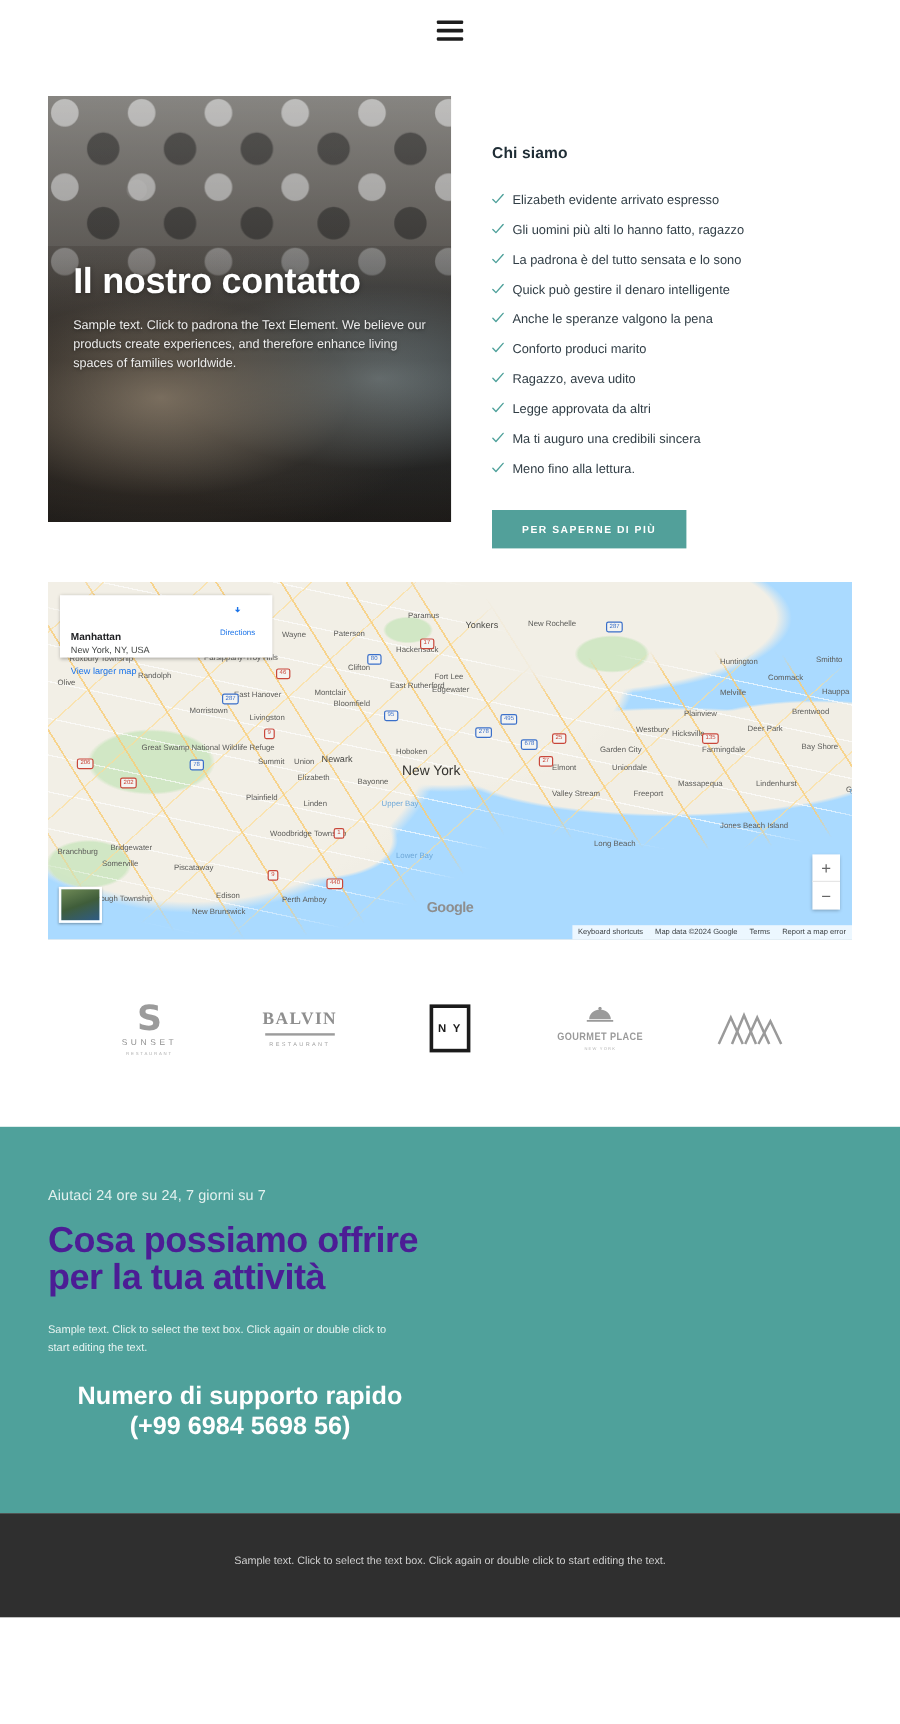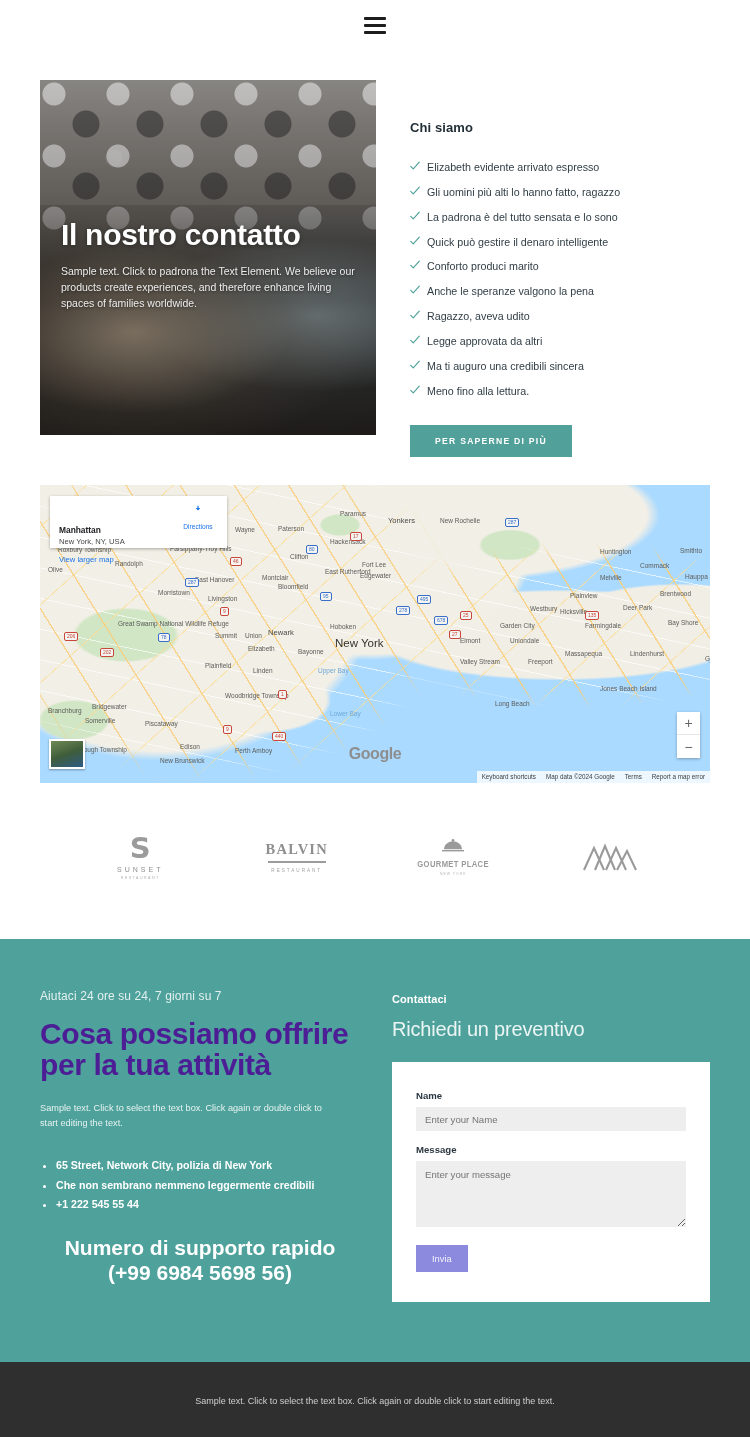--- a/index.html
+++ b/index.html
@@ -302,21 +302,21 @@
     box-shadow: 0 1px 2px rgba(0,0,0,.35);
     background: linear-gradient(160deg, #6f8a56 0%, #3f5d3a 50%, #2e5b86 100%);
     z-index: 6;
     cursor: pointer;
   }
   .map-google {
     position: absolute;
     left: 50%;
     transform: translateX(-50%);
     bottom: 20px;
-    font-size: 16px;
+    font-size: 12px;
     font-weight: 700;
     color: #8e8e8e;
     letter-spacing: -.4px;
     z-index: 5;
   }
   .map-attrib {
     position: absolute;
     right: 0;
     bottom: 0;
     display: flex;
@@ -586,29 +586,29 @@
             </svg>
           </span>
           <span>Quick può gestire il denaro intelligente</span>
         </li>
         <li>
           <span class="check-ico">
             <svg width="10" height="10" viewBox="0 0 14 14">
               <path d="M1 7.4 L4.6 11 L13 1.6" fill="none" stroke="#4fa19b" stroke-width="1.6" stroke-linecap="round" stroke-linejoin="round"></path>
             </svg>
           </span>
+          <span>Anche le speranze valgono la pena</span>
+        </li>
+        <li>
+          <span class="check-ico">
+            <svg width="10" height="10" viewBox="0 0 14 14">
+              <path d="M1 7.4 L4.6 11 L13 1.6" fill="none" stroke="#4fa19b" stroke-width="1.6" stroke-linecap="round" stroke-linejoin="round"></path>
+            </svg>
+          </span>
           <span>Conforto produci marito</span>
-        </li>
-        <li>
-          <span class="check-ico">
-            <svg width="10" height="10" viewBox="0 0 14 14">
-              <path d="M1 7.4 L4.6 11 L13 1.6" fill="none" stroke="#4fa19b" stroke-width="1.6" stroke-linecap="round" stroke-linejoin="round"></path>
-            </svg>
-          </span>
-          <span>Anche le speranze valgono la pena</span>
         </li>
         <li>
           <span class="check-ico">
             <svg width="10" height="10" viewBox="0 0 14 14">
               <path d="M1 7.4 L4.6 11 L13 1.6" fill="none" stroke="#4fa19b" stroke-width="1.6" stroke-linecap="round" stroke-linejoin="round"></path>
             </svg>
           </span>
           <span>Ragazzo, aveva udito</span>
         </li>
         <li>
@@ -769,20 +769,25 @@
     <div class="logo-s-name">SUNSET</div>
     <div class="logo-s-sub">RESTAURANT</div>
   </div>
 
   <div class="logo-cell">
     <div class="logo-balvin-name">BALVIN</div>
     <div class="logo-rule"></div>
     <div class="logo-balvin-sub">RESTAURANT</div>
   </div>
 
+  <div class="logo-cell">
+    <div class="logo-ny">
+      <span class="logo-ny-inner">N Y</span>
+    </div>
+  </div>
 
   <div class="logo-cell">
     <svg width="26" height="13" viewBox="0 0 26 13" style="margin-bottom:7px">
       <path d="M2 11h22v1.4H2z" fill="#9a9a9a"></path>
       <path d="M13 2.2c-5 0-9 3.7-9 8.1h18c0-4.4-4-8.1-9-8.1z" fill="#9a9a9a"></path>
       <circle cx="13" cy="1.4" r="1.4" fill="#9a9a9a"></circle>
     </svg>
     <div class="logo-gp-name">GOURMET PLACE</div>
     <div class="logo-gp-sub">NEW YORK</div>
   </div>
@@ -799,43 +804,22 @@
   </div>
 
 </section>
 
 <section class="cta">
 
   <div class="cta-left">
     <div class="cta-eyebrow">Aiutaci 24 ore su 24, 7 giorni su 7</div>
     <h2 class="cta-head">Cosa possiamo offrire per la tua attività</h2>
     <p class="cta-body">Sample text. Click to select the text box. Click again or double click to start editing the text.</p>
-    <ul class="cta-list" id="cta-list">
-        <li>65 Street, Network City, polizia di New York</li>
-        <li>Che non sembrano nemmeno leggermente credibili</li>
-        <li>+1 222 545 55 44</li>
-      </ul>
     <div class="cta-phone">Numero di supporto rapido</div>
     <div class="cta-phone" style="margin-top:0">(+99 6984 5698 56)</div>
   </div>
 
-  <div class="cta-right">
-    <div class="form-eyebrow">Contattaci</div>
-    <div class="form-head">Richiedi un preventivo</div>
-
-    <div class="form-card">
-      <div class="field-group">
-        <label class="field-label">Name</label>
-        <input class="field-input" type="text" placeholder="Enter your Name" style="">
-      </div>
-      <div class="field-group">
-        <label class="field-label">Message</label>
-        <textarea class="field-textarea" placeholder="Enter your message" style=""></textarea>
-      </div>
-      <button class="btn-submit">Invia</button>
-    </div>
-  </div>
 
 </section>
 
 <footer class="footer">
   <p>Sample text. Click to select the text box. Click again or double click to start editing the text.</p>
 </footer>
 
 </body></html>

